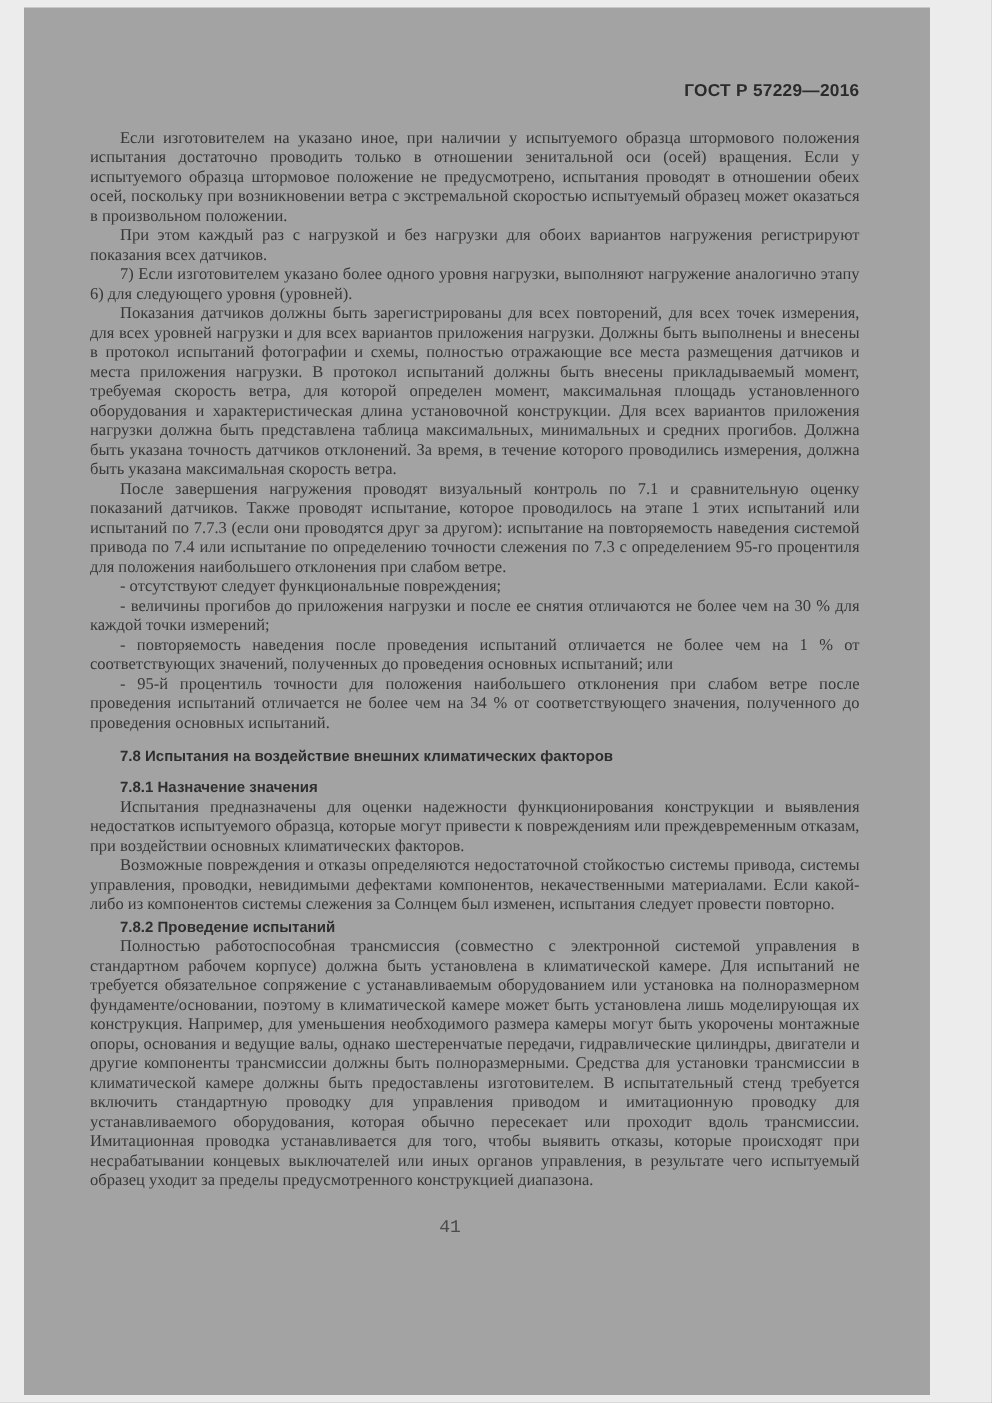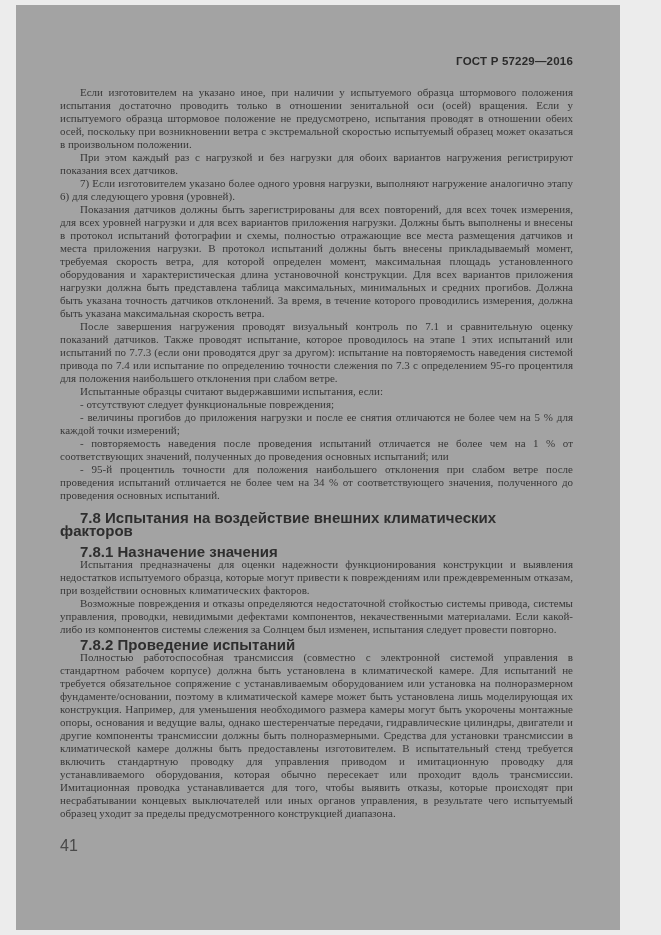--- a/index.html
+++ b/index.html
@@ -33,54 +33,54 @@
   p.body-par {
     margin: 0;
     text-indent: 20px;
     text-align: justify;
     font-size: 11px;
     line-height: 13px;
     color: #373737;
     font-family: Liberation Serif, serif;
   }
   .h2-heading, .h3-heading {
-    font-size: 15px;
+    font-size: 10px;
     line-height: 13px;
     font-weight: bold;
     color: #2e2e2e;
     margin: 0;
     text-indent: 20px;
     text-align: left;
   }
   .h2-heading { margin-top: 9px; }
   .h3-heading { margin-top: 8px; }
   .h3-heading.tight { margin-top: 2px; }
   .page-number {
-    text-align: left;
+    text-align: center;
     padding-right: 33px;
     margin-top: 17px;
-    font-size: 16px;
+    font-size: 12px;
     color: #4a4a4a;
+    font-family: Liberation Mono, monospace;
   }
 </style>
 </head>
 <body>
 
 <div class="page">
 
   <div class="doc-header">ГОСТ Р 57229—2016</div>
 
   <p class="body-par">Если изготовителем на указано иное, при наличии у испытуемого образца штормового положения испытания достаточно проводить только в отношении зенитальной оси (осей) вращения. Если у испытуемого образца штормовое положение не предусмотрено, испытания проводят в отношении обеих осей, поскольку при возникновении ветра с экстремальной скоростью испытуемый образец может оказаться в произвольном положении.</p>
   <p class="body-par">При этом каждый раз с нагрузкой и без нагрузки для обоих вариантов нагружения регистрируют показания всех датчиков.</p>
   <p class="body-par">7) Если изготовителем указано более одного уровня нагрузки, выполняют нагружение аналогично этапу 6) для следующего уровня (уровней).</p>
   <p class="body-par">Показания датчиков должны быть зарегистрированы для всех повторений, для всех точек измерения, для всех уровней нагрузки и для всех вариантов приложения нагрузки. Должны быть выполнены и внесены в протокол испытаний фотографии и схемы, полностью отражающие все места размещения датчиков и места приложения нагрузки. В протокол испытаний должны быть внесены прикладываемый момент, требуемая скорость ветра, для которой определен момент, максимальная площадь установленного оборудования и характеристическая длина установочной конструкции. Для всех вариантов приложения нагрузки должна быть представлена таблица максимальных, минимальных и средних прогибов. Должна быть указана точность датчиков отклонений. За время, в течение которого проводились измерения, должна быть указана максимальная скорость ветра.</p>
   <p class="body-par">После завершения нагружения проводят визуальный контроль по 7.1 и сравнительную оценку показаний датчиков. Также проводят испытание, которое проводилось на этапе 1 этих испытаний или испытаний по 7.7.3 (если они проводятся друг за другом): испытание на повторяемость наведения системой привода по 7.4 или испытание по определению точности слежения по 7.3 с определением 95-го процентиля для положения наибольшего отклонения при слабом ветре.</p>
-  <p class="body-par">Испытанные образцы считают выдержавшими испытания, если:</p>
   <p class="body-par">- отсутствуют следует функциональные повреждения;</p>
-  <p class="body-par">- величины прогибов до приложения нагрузки и после ее снятия отличаются не более чем на 5 % для каждой точки измерений;</p>
+  <p class="body-par">- величины прогибов до приложения нагрузки и после ее снятия отличаются не более чем на 30 % для каждой точки измерений;</p>
   <p class="body-par">- повторяемость наведения после проведения испытаний отличается не более чем на 1 % от соответствующих значений, полученных до проведения основных испытаний; или</p>
   <p class="body-par">- 95-й процентиль точности для положения наибольшего отклонения при слабом ветре после проведения испытаний отличается не более чем на 34 % от соответствующего значения, полученного до проведения основных испытаний.</p>
 
   <h2 class="h2-heading">7.8 Испытания на воздействие внешних климатических факторов</h2>
   <h3 class="h3-heading">7.8.1 Назначение значения</h3>
 
   <p class="body-par">Испытания предназначены для оценки надежности функционирования конструкции и выявления недостатков испытуемого образца, которые могут привести к повреждениям или преждевременным отказам, при воздействии основных климатических факторов.</p>
   <p class="body-par">Возможные повреждения и отказы определяются недостаточной стойкостью системы привода, системы управления, проводки, невидимыми дефектами компонентов, некачественными материалами. Если какой-либо из компонентов системы слежения за Солнцем был изменен, испытания следует провести повторно.</p>
 
   <h3 class="h3-heading tight">7.8.2 Проведение испытаний</h3>

